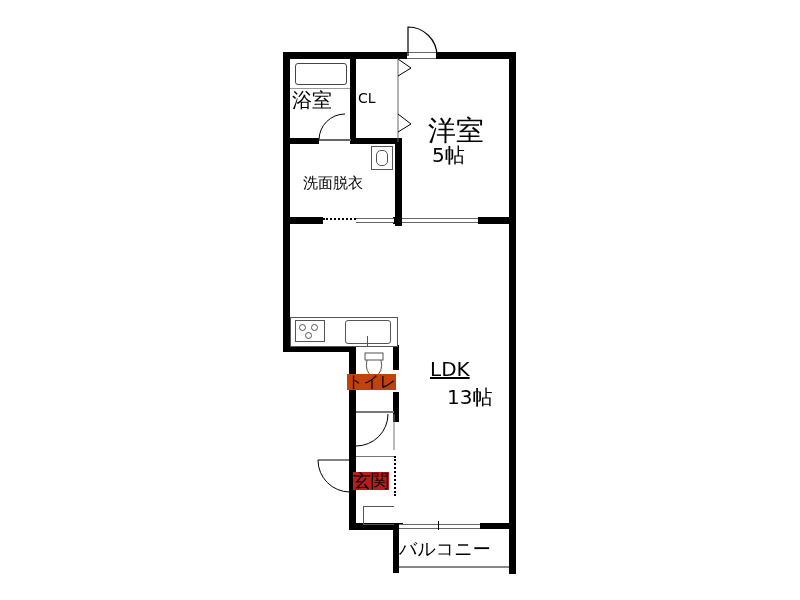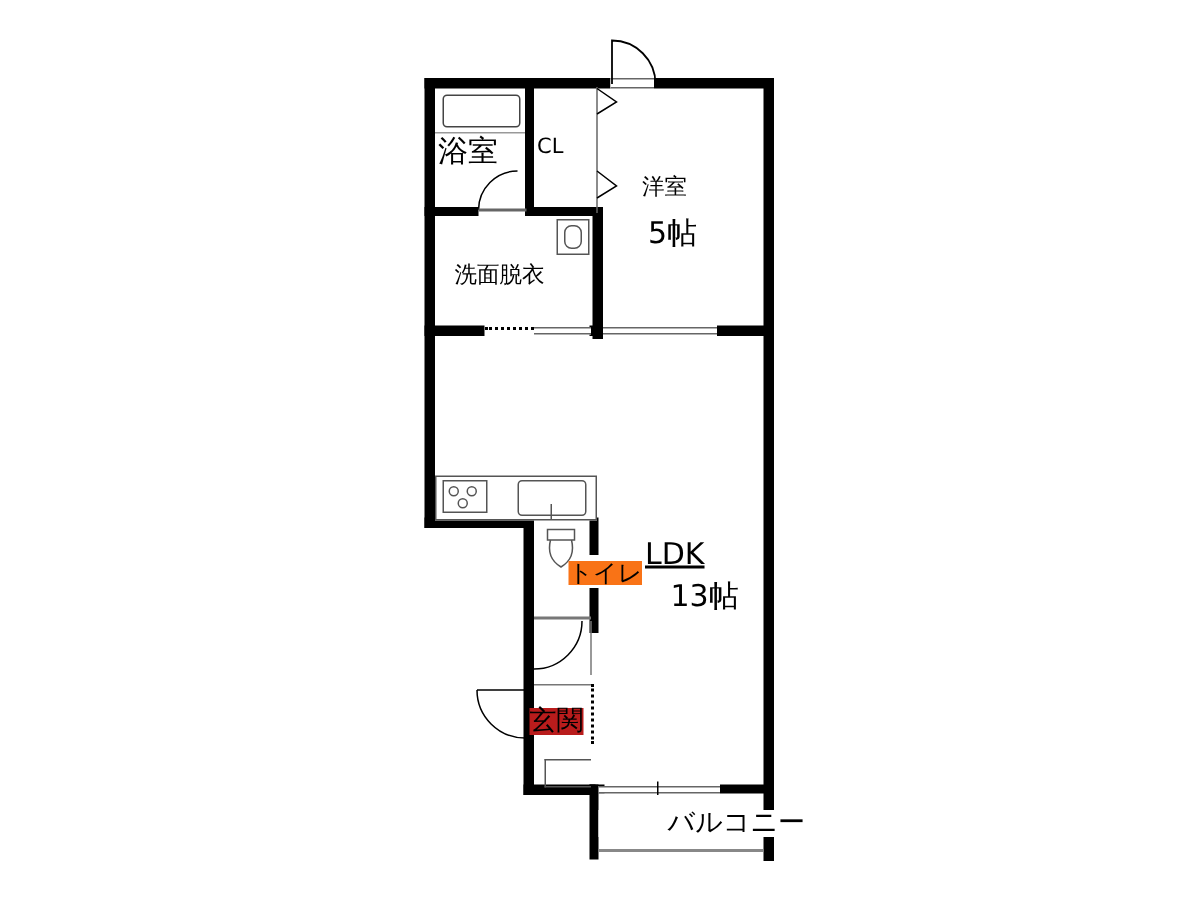--- a/index.html
+++ b/index.html
@@ -88,21 +88,21 @@
   </svg>
   <div class="abs" style="left:394px;top:456px;width:3px;height:40px;border-left:2px dotted #000;"></div>
   <div class="abs" style="left:363px;top:506px;width:30px;height:17px;border:1px solid #555;border-right:none;"></div>
 
   <div class="win" style="left:399px;top:524px;width:81px;height:3px;"></div>
   <div class="thin" style="left:438px;top:521px;width:1px;height:9px;background:#000;"></div>
   <div class="thin" style="left:399px;top:566px;width:110px;height:2px;background:#888;"></div>
 
   <div class="label" style="left:292px;top:90px;font-size:20px;">浴室</div>
   <div class="label" style="left:358px;top:91px;font-size:14px;">CL</div>
-  <div class="label" style="left:428px;top:117px;font-size:15px;">洋室</div>
+  <div class="label" style="left:428px;top:117px;font-size:28px;">洋室</div>
   <div class="label" style="left:432px;top:145px;font-size:20px;">5帖</div>
   <div class="label" style="left:303px;top:176px;font-size:15px;">洗面脱衣</div>
   <div class="label" style="left:430px;top:359px;font-size:20px;text-decoration:underline;">LDK</div>
   <div class="label" style="left:447px;top:387px;font-size:20px;">13帖</div>
-  <div class="label" style="left:347px;top:374px;font-size:16px;background:#f97316;margin-left:32px;">トイレ</div>
+  <div class="label" style="left:347px;top:374px;font-size:16px;background:#c2410c;">トイレ</div>
   <div class="label" style="left:353px;top:472px;font-size:18px;background:#b91c1c;">玄関</div>
-  <div class="label" style="left:399px;top:540px;font-size:18px;background:#fff;padding-left:46px;">バルコニー</div>
+  <div class="label" style="left:399px;top:540px;font-size:18px;background:#fff;">バルコニー</div>
 </div>
 
 </body></html>

